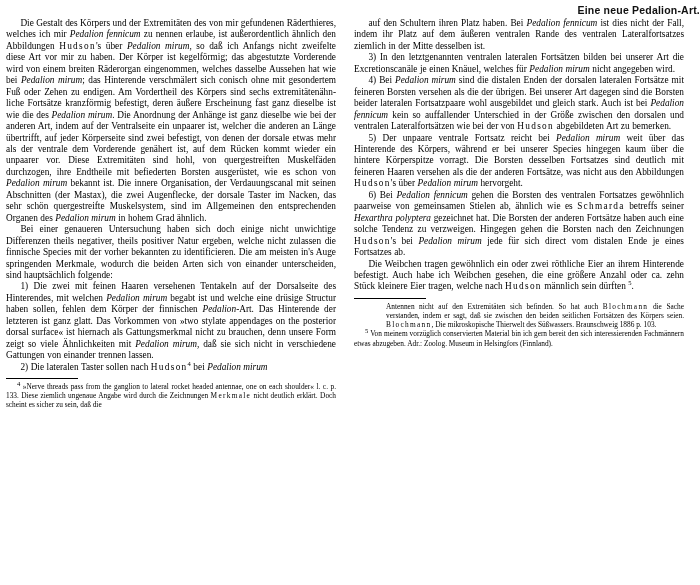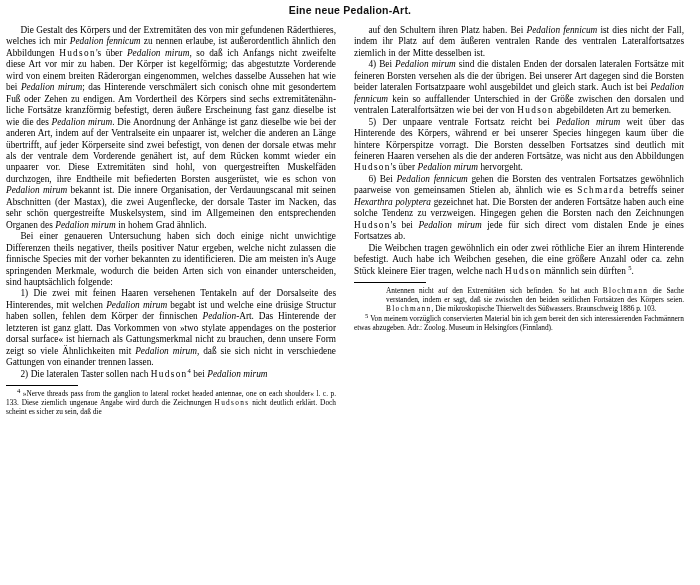--- a/index.html
+++ b/index.html
@@ -16,26 +16,26 @@
     position: relative;
   }
   .page {
     width: 700px;
     height: 585px;
     position: relative;
     box-sizing: border-box;
     padding: 0;
   }
   .page-title {
-    text-align: center;
+    text-align: right;
     font-family: "Liberation Sans", "DejaVu Sans", sans-serif;
     font-weight: bold;
     font-size: 10.5px;
     letter-spacing: 0.2px;
-    margin: 4px 0 9px 0;
+    margin: 4px 0 2px 0;
     color: #111;
   }
   .columns {
     display: flex;
     flex-direction: row;
     align-items: flex-start;
     padding: 0 8px 0 6px;
     box-sizing: border-box;
     width: 700px;
   }
@@ -91,27 +91,28 @@
 
     <div class="col col-left">
       <div>
           <p class="body-par">Die Gestalt des Körpers und der Extremitäten des von mir ge­fundenen Räderthieres, welches ich mir <span class="ital">Pedalion fennicum</span> zu nennen erlaube, ist außerordentlich ähnlich den Abbildungen <span class="spaced">Hud­son</span>'s über <span class="ital">Pedalion mirum</span>, so daß ich Anfangs nicht zweifelte diese Art vor mir zu haben.  Der Körper ist kegelförmig; das abgestutzte Vorderende wird von einem breiten Räderorgan eingenommen, wel­ches dasselbe Aussehen hat wie bei <span class="ital">Pedalion mirum</span>; das Hinterende verschmälert sich conisch ohne mit gesondertem Fuß oder Zehen zu endigen.  Am Vordertheil des Körpers sind sechs extremitätenähn­liche Fortsätze kranzförmig befestigt, deren äußere Erscheinung fast ganz dieselbe ist wie die des <span class="ital">Pedalion mirum</span>. Die Anordnung der An­hänge ist ganz dieselbe wie bei der anderen Art, indem auf der Ven­tralseite ein unpaarer ist, welcher die anderen an Länge übertrifft, auf jeder Körperseite sind zwei befestigt, von denen der dorsale etwas mehr als der ventrale dem Vorderende genähert ist, auf dem Rücken kommt wieder ein unpaarer vor.  Diese Extremitäten sind hohl, von quergestreiften Muskelfäden durchzogen, ihre Endtheile mit befieder­ten Borsten ausgerüstet, wie es schon von <span class="ital">Pedalion mirum</span> bekannt ist. Die innere Organisation, der Verdauungscanal mit seinen Ab­schnitten (der Mastax), die zwei Augenflecke, der dorsale Taster im Nacken, das sehr schön quergestreifte Muskelsystem, sind im Allge­meinen den entsprechenden Organen des <span class="ital">Pedalion mirum</span> in hohem Grad ähnlich.</p>
           <p class="body-par">Bei einer genaueren Untersuchung haben sich doch einige nicht unwichtige Differenzen theils negativer, theils positiver Natur ergeben, welche nicht zulassen die finnische Species mit der vorher bekannten zu identificieren.  Die am meisten in's Auge springenden Merkmale, wodurch die beiden Arten sich von einander unterscheiden, sind hauptsächlich folgende:</p>
           <p class="body-par">1) Die zwei mit feinen Haaren versehenen Tentakeln auf der Dorsalseite des Hinterendes, mit welchen <span class="ital">Pedalion mirum</span> begabt ist und welche eine drüsige Structur haben sollen, fehlen dem Körper der finnischen <span class="ital">Pedalion</span>-Art.  Das Hinterende der letzteren ist ganz glatt.  Das Vorkommen von »two stylate appendages on the posterior dorsal surface« ist hiernach als Gattungsmerkmal nicht zu brauchen, denn unsere Form zeigt so viele Ähnlichkeiten mit <span class="ital">Pedalion mirum</span>, daß sie sich nicht in verschiedene Gattungen von einander trennen lassen.</p>
           <p class="body-par">2) Die lateralen Taster sollen nach <span class="spaced">Hudson</span><sup class="sup">4</sup> bei <span class="ital">Pedalion mirum</span></p>
         </div>
       <hr class="fn-rule">
       <div class="footnotes">
-          <p class="fn"><sup class="sup">4</sup> »Nerve threads pass from the ganglion to lateral rocket headed antennae, one on each shoulder« l. c. p. 133. Diese ziemlich ungenaue Angabe wird durch die Zeichnungen <span class="spaced">Hudsons</span> nicht deutlich erklärt. Doch scheint es sicher zu sein, daß die</p>
+          <p class="fn"><sup class="sup">4</sup> »Nerve threads pass from the ganglion to lateral rocket headed antennae, one on each shoulder« l. c. p. 133. Diese ziemlich ungenaue Angabe wird durch die Zeichnungen <span class="spaced">Merkmale</span> nicht deutlich erklärt. Doch scheint es sicher zu sein, daß die</p>
         </div>
     </div>
 
     <div class="col col-right">
       <div>
           <p class="body-par">auf den Schultern ihren Platz haben.  Bei <span class="ital">Pedalion fennicum</span> ist dies nicht der Fall, indem ihr Platz auf dem äußeren ventralen Rande des ventralen Lateralfortsatzes ziemlich in der Mitte desselben ist.</p>
+          <p class="body-par">3) In den letztgenannten ventralen lateralen Fortsätzen bilden bei unserer Art die Excretionscanäle je einen Knäuel, welches für <span class="ital">Pedalion mirum</span> nicht angegeben wird.</p>
           <p class="body-par">4) Bei <span class="ital">Pedalion mirum</span> sind die distalen Enden der dorsalen late­ralen Fortsätze mit feineren Borsten versehen als die der übrigen. Bei unserer Art dagegen sind die Borsten beider lateralen Fortsatzpaare wohl ausgebildet und gleich stark.  Auch ist bei <span class="ital">Pedalion fennicum</span> kein so auffallender Unterschied in der Größe zwischen den dorsalen und ventralen Lateralfortsätzen wie bei der von <span class="spaced">Hudson</span> abgebildeten Art zu bemerken.</p>
           <p class="body-par">5) Der unpaare ventrale Fortsatz reicht bei <span class="ital">Pedalion mirum</span> weit über das Hinterende des Körpers, während er bei unserer Species hin­gegen kaum über die hintere Körperspitze vorragt.  Die Borsten des­selben Fortsatzes sind deutlich mit feineren Haaren versehen als die der anderen Fortsätze, was nicht aus den Abbildungen <span class="spaced">Hudson</span>'s über <span class="ital">Pedalion mirum</span> hervorgeht.</p>
           <p class="body-par">6) Bei <span class="ital">Pedalion fennicum</span> gehen die Borsten des ventralen Fort­satzes gewöhnlich paarweise von gemeinsamen Stielen ab, ähnlich wie es <span class="spaced">Schmarda</span> betreffs seiner <span class="ital">Hexarthra polyptera</span> gezeichnet hat. Die Borsten der anderen Fortsätze haben auch eine solche Tendenz zu verzweigen.  Hingegen gehen die Borsten nach den Zeichnungen <span class="spaced">Hudson</span>'s bei <span class="ital">Pedalion mirum</span> jede für sich direct vom distalen Ende je eines Fortsatzes ab.</p>
           <p class="body-par">Die Weibchen tragen gewöhnlich ein oder zwei röthliche Eier an ihrem Hinterende befestigt.  Auch habe ich Weibchen gesehen, die eine größere Anzahl oder ca. zehn Stück kleinere Eier tragen, welche nach <span class="spaced">Hudson</span> männlich sein dürften <sup class="sup">5</sup>.</p>
         </div>
       <hr class="fn-rule">
       <div class="footnotes">
           <p class="fn noindent">Antennen nicht auf den Extremitäten sich befinden.  So hat auch <span class="spaced">Blochmann</span> die Sache verstanden, indem er sagt, daß sie zwischen den beiden seitlichen Fortsätzen des Körpers seien.  <span class="spaced">Blochmann</span>, Die mikroskopische Thierwelt des Süßwassers. Braunschweig 1886 p. 103.</p>
           <p class="fn"><sup class="sup">5</sup> Von meinem vorzüglich conservierten Material bin ich gern bereit den sich interessierenden Fachmännern etwas abzugeben. Adr.: Zoolog. Museum in Helsing­fors (Finnland).</p>
         </div>

